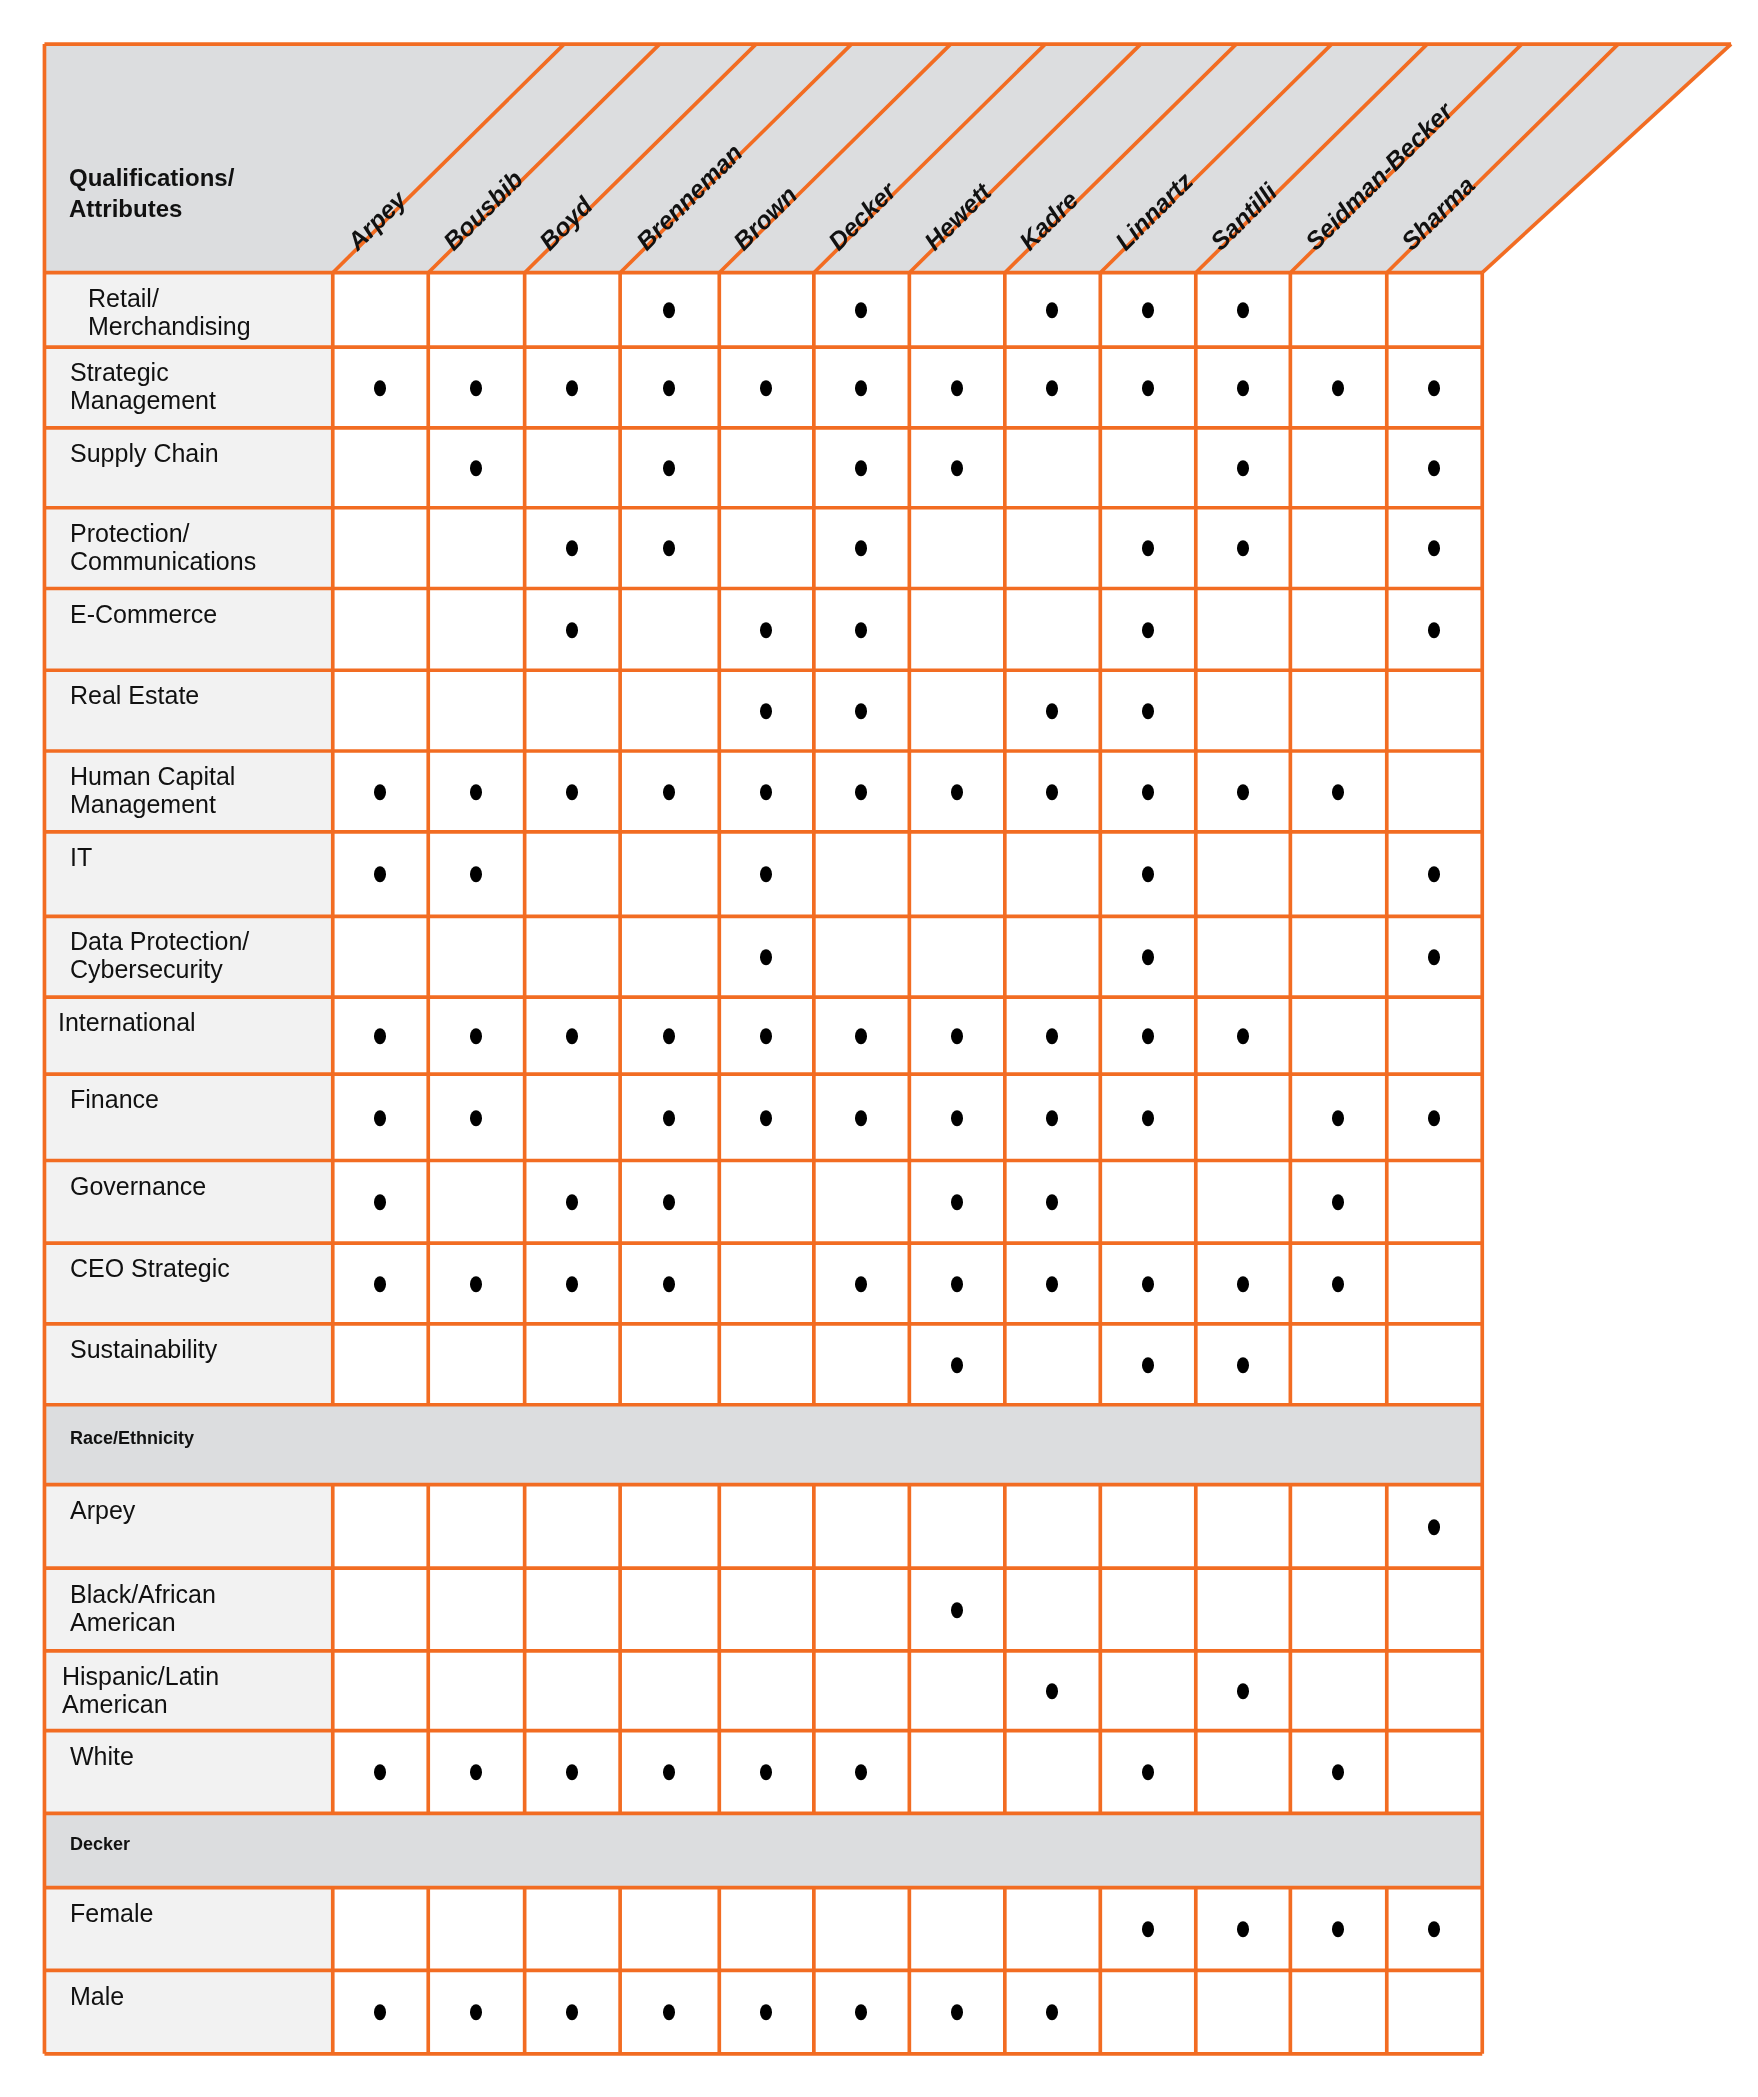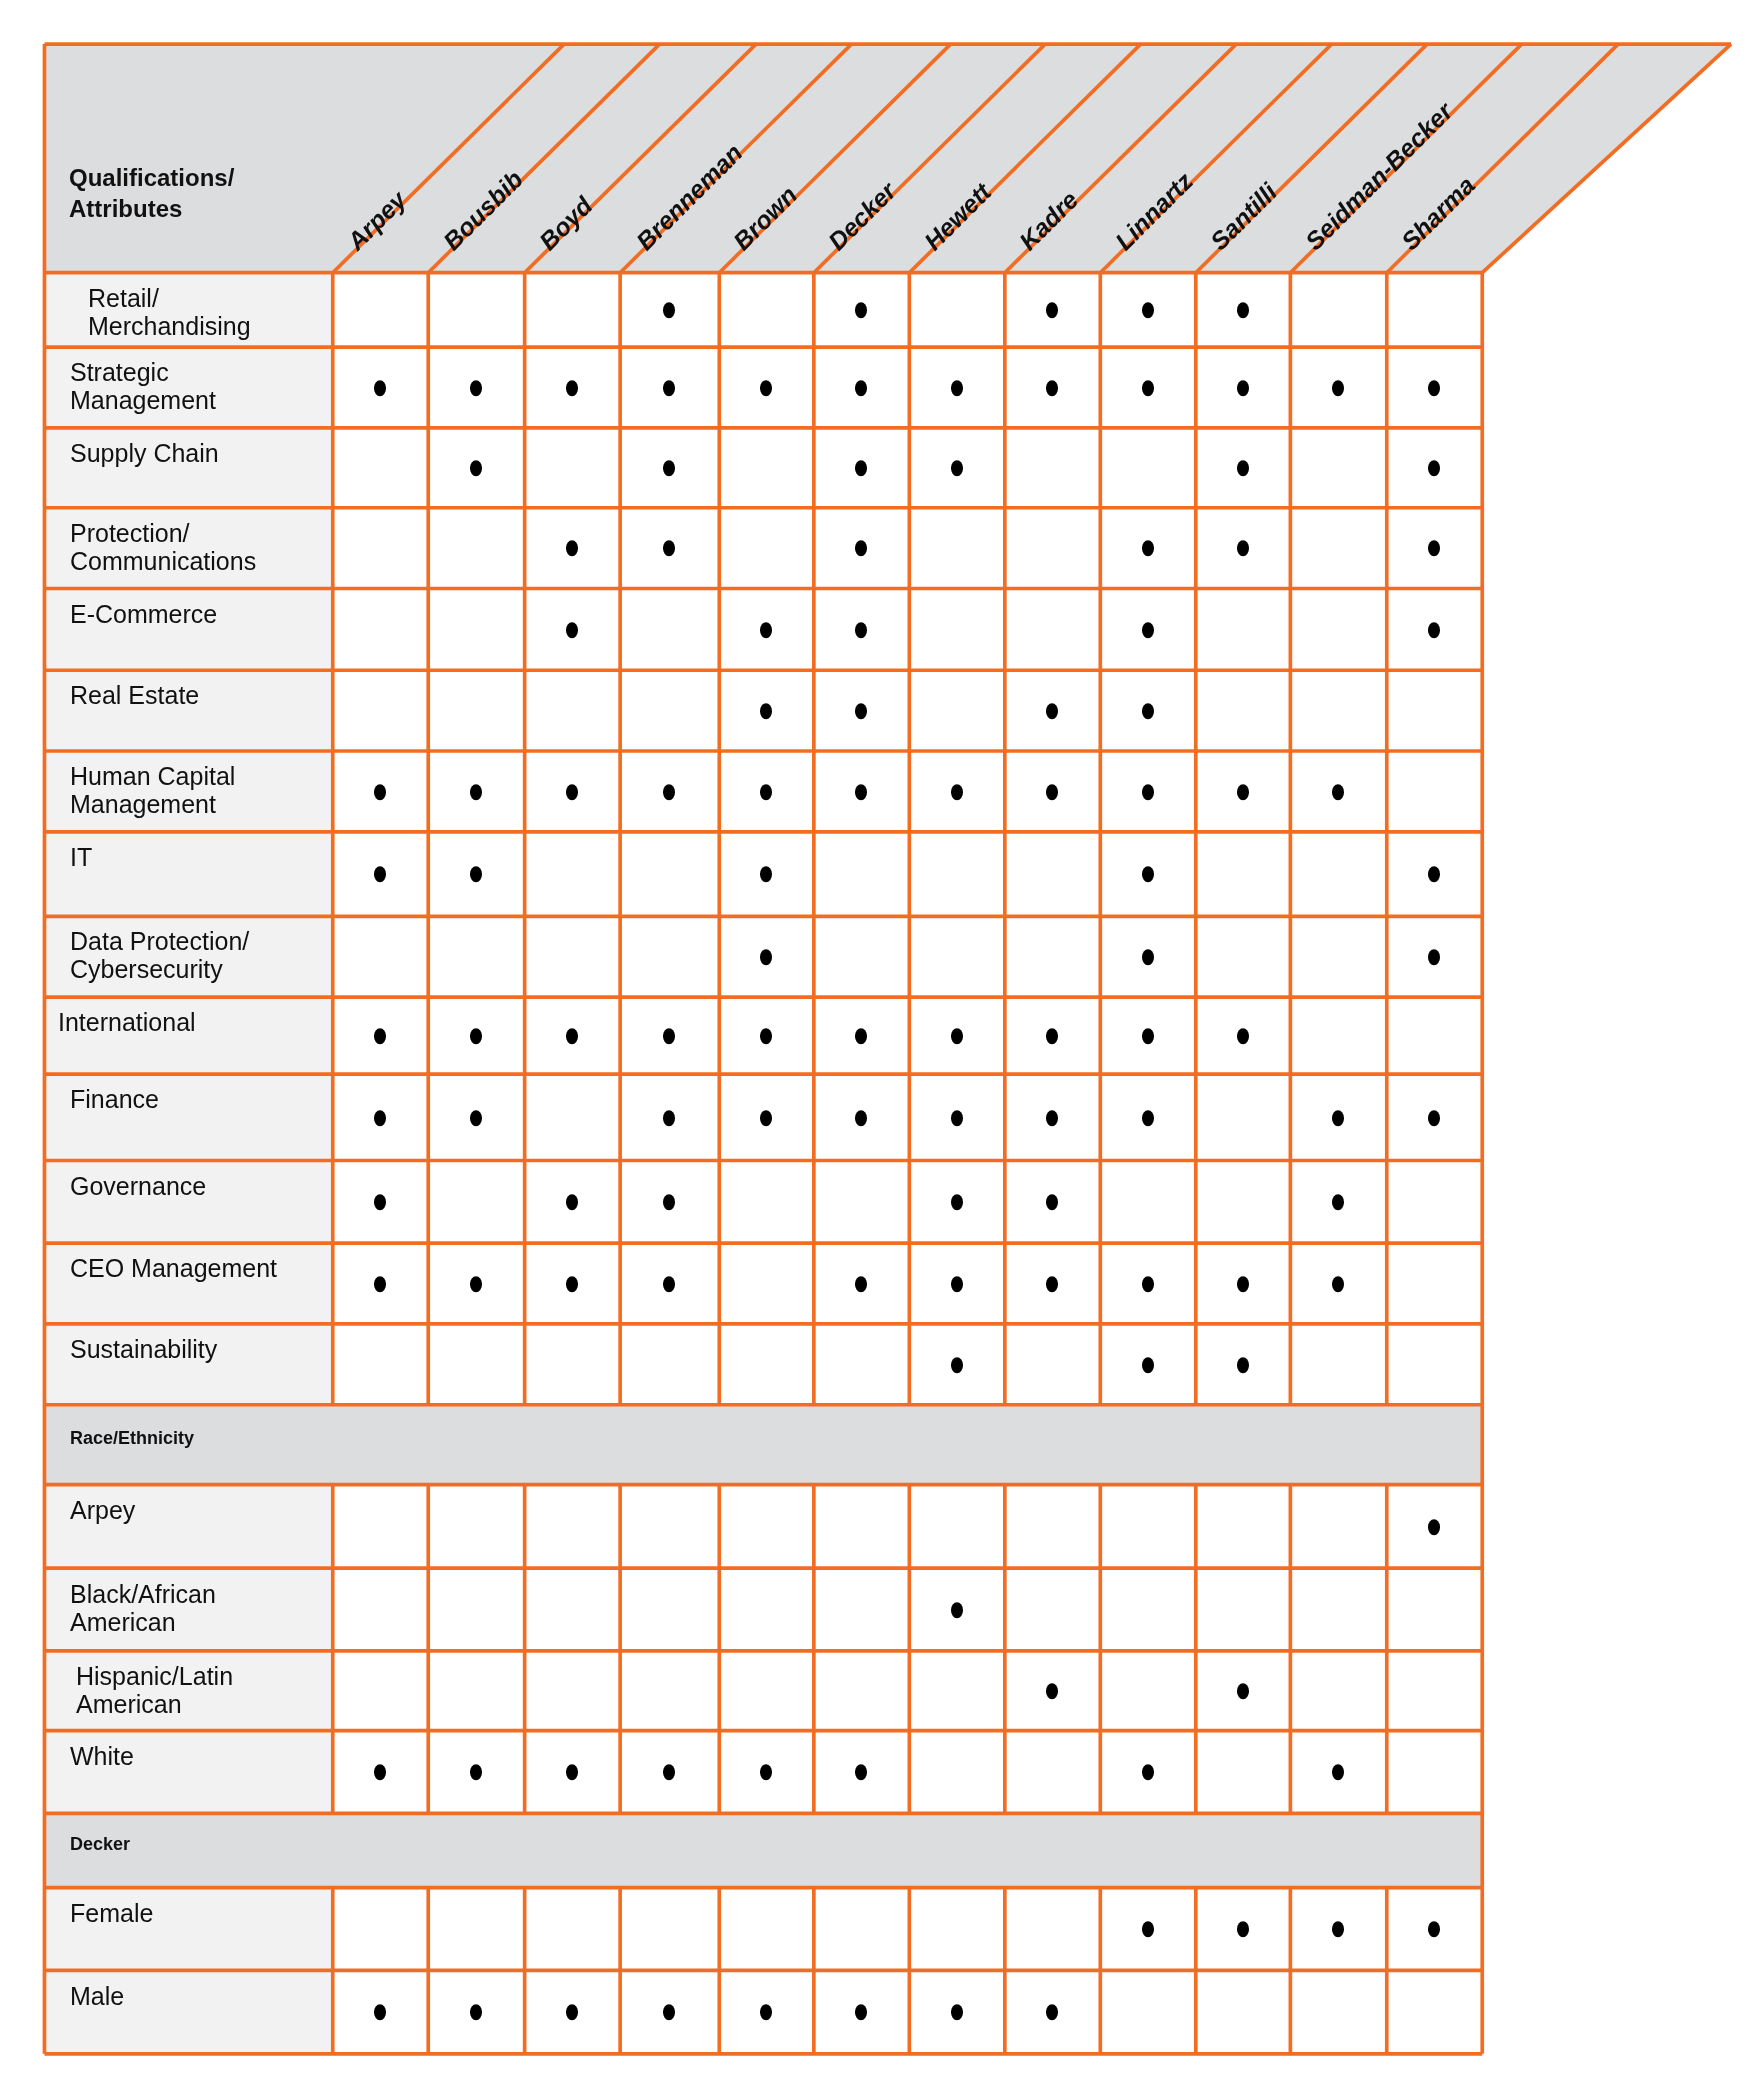--- a/index.html
+++ b/index.html
@@ -469,21 +469,21 @@
         </div>
         <div class="dot" style="left: 380px; top: 1202px;"></div>
         <div class="dot" style="left: 572px; top: 1202px;"></div>
         <div class="dot" style="left: 669px; top: 1202px;"></div>
         <div class="dot" style="left: 957px; top: 1202px;"></div>
         <div class="dot" style="left: 1052px; top: 1202px;"></div>
         <div class="dot" style="left: 1338px; top: 1202px;"></div>
       </div>
       <div>
         <div class="txt row-label" style="left: 70px; top: 1254px;">
-          <div>CEO Management</div>
+          <div>CEO Strategic</div>
         </div>
         <div class="dot" style="left: 380px; top: 1284px;"></div>
         <div class="dot" style="left: 476px; top: 1284px;"></div>
         <div class="dot" style="left: 572px; top: 1284px;"></div>
         <div class="dot" style="left: 669px; top: 1284px;"></div>
         <div class="dot" style="left: 861px; top: 1284px;"></div>
         <div class="dot" style="left: 957px; top: 1284px;"></div>
         <div class="dot" style="left: 1052px; top: 1284px;"></div>
         <div class="dot" style="left: 1148px; top: 1284px;"></div>
         <div class="dot" style="left: 1243px; top: 1284px;"></div>
@@ -505,21 +505,21 @@
         <div class="dot" style="left: 1434px; top: 1527px;"></div>
       </div>
       <div>
         <div class="txt row-label" style="left: 70px; top: 1580px;">
           <div>Black/African</div>
           <div>American</div>
         </div>
         <div class="dot" style="left: 957px; top: 1610px;"></div>
       </div>
       <div>
-        <div class="txt row-label" style="left: 76px; top: 1662px;">
+        <div class="txt row-label" style="left: 62px; top: 1662px;">
           <div>Hispanic/Latin</div>
           <div>American</div>
         </div>
         <div class="dot" style="left: 1052px; top: 1691px;"></div>
         <div class="dot" style="left: 1243px; top: 1691px;"></div>
       </div>
       <div>
         <div class="txt row-label" style="left: 70px; top: 1742px;">
           <div>White</div>
         </div>

